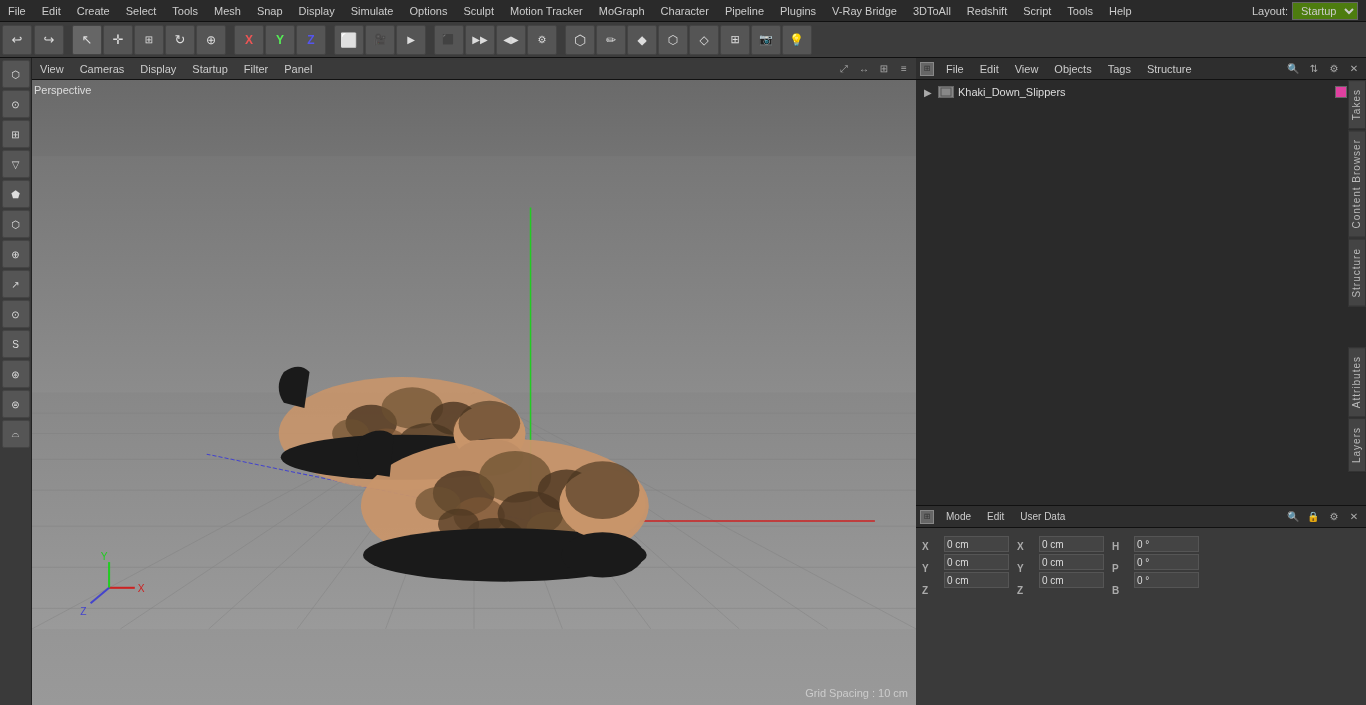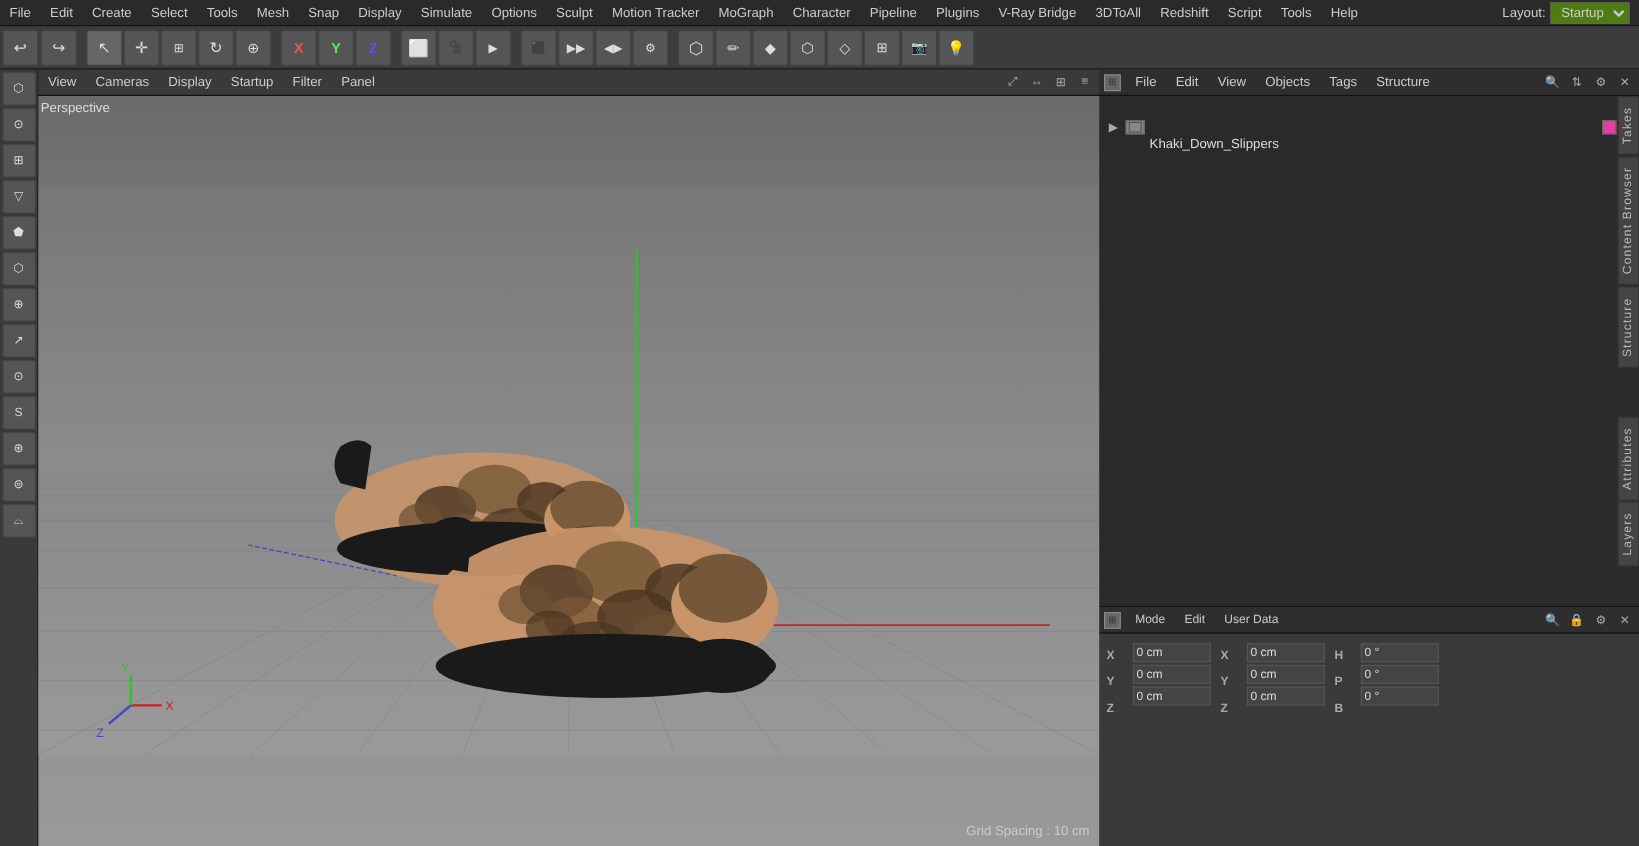--- a/index.html
+++ b/index.html
@@ -35,21 +35,21 @@
 
     
     #right-panel { width: 450px; display: flex; flex-direction: column; background: #3a3a3a; }
     #objects-header { display: flex; align-items: center; background: #2e2e2e; height: 22px; border-bottom: 1px solid #111; padding: 0 4px; gap: 8px; }
     .obj-menu { color: #ccc; font-size: 11px; cursor: pointer; padding: 0 4px; }
     .obj-header-icons { margin-left: auto; display: flex; gap: 4px; }
     .obj-icon-btn { width: 16px; height: 16px; display: flex; align-items: center; justify-content: center; cursor: pointer; color: #aaa; font-size: 10px; }
     #objects-list { flex: 1; background: #2a2a2a; padding: 4px; }
     .obj-item { display: flex; align-items: center; gap: 4px; padding: 2px 4px; cursor: pointer; }
     .obj-expand { width: 10px; color: #aaa; font-size: 10px; }
-    .obj-name { color: #ddd; font-size: 11px; margin-top: 28px; }
+    .obj-name { color: #ddd; font-size: 11px; }
     .right-tab { width: 18px; padding: 8px 2px; background: #444; border: 1px solid #333; color: #bbb; font-size: 10px; cursor: pointer; writing-mode: vertical-rl; text-orientation: mixed; transform: rotate(180deg); margin-bottom: 1px; letter-spacing: 1px; }
 
     
     #attributes-panel { height: 200px; background: #3a3a3a; border-top: 1px solid #111; }
     #attr-header { display: flex; align-items: center; background: #2e2e2e; height: 22px; border-bottom: 1px solid #111; padding: 0 4px; gap: 8px; }
     .attr-menu { color: #ccc; font-size: 10px; cursor: pointer; padding: 0 4px; }
     #attr-content { padding: 4px; }
     .attr-input { width: 65px; height: 16px; background: #444; border: 1px solid #555; color: #ddd; font-size: 10px; padding: 0 2px; }
 
     

